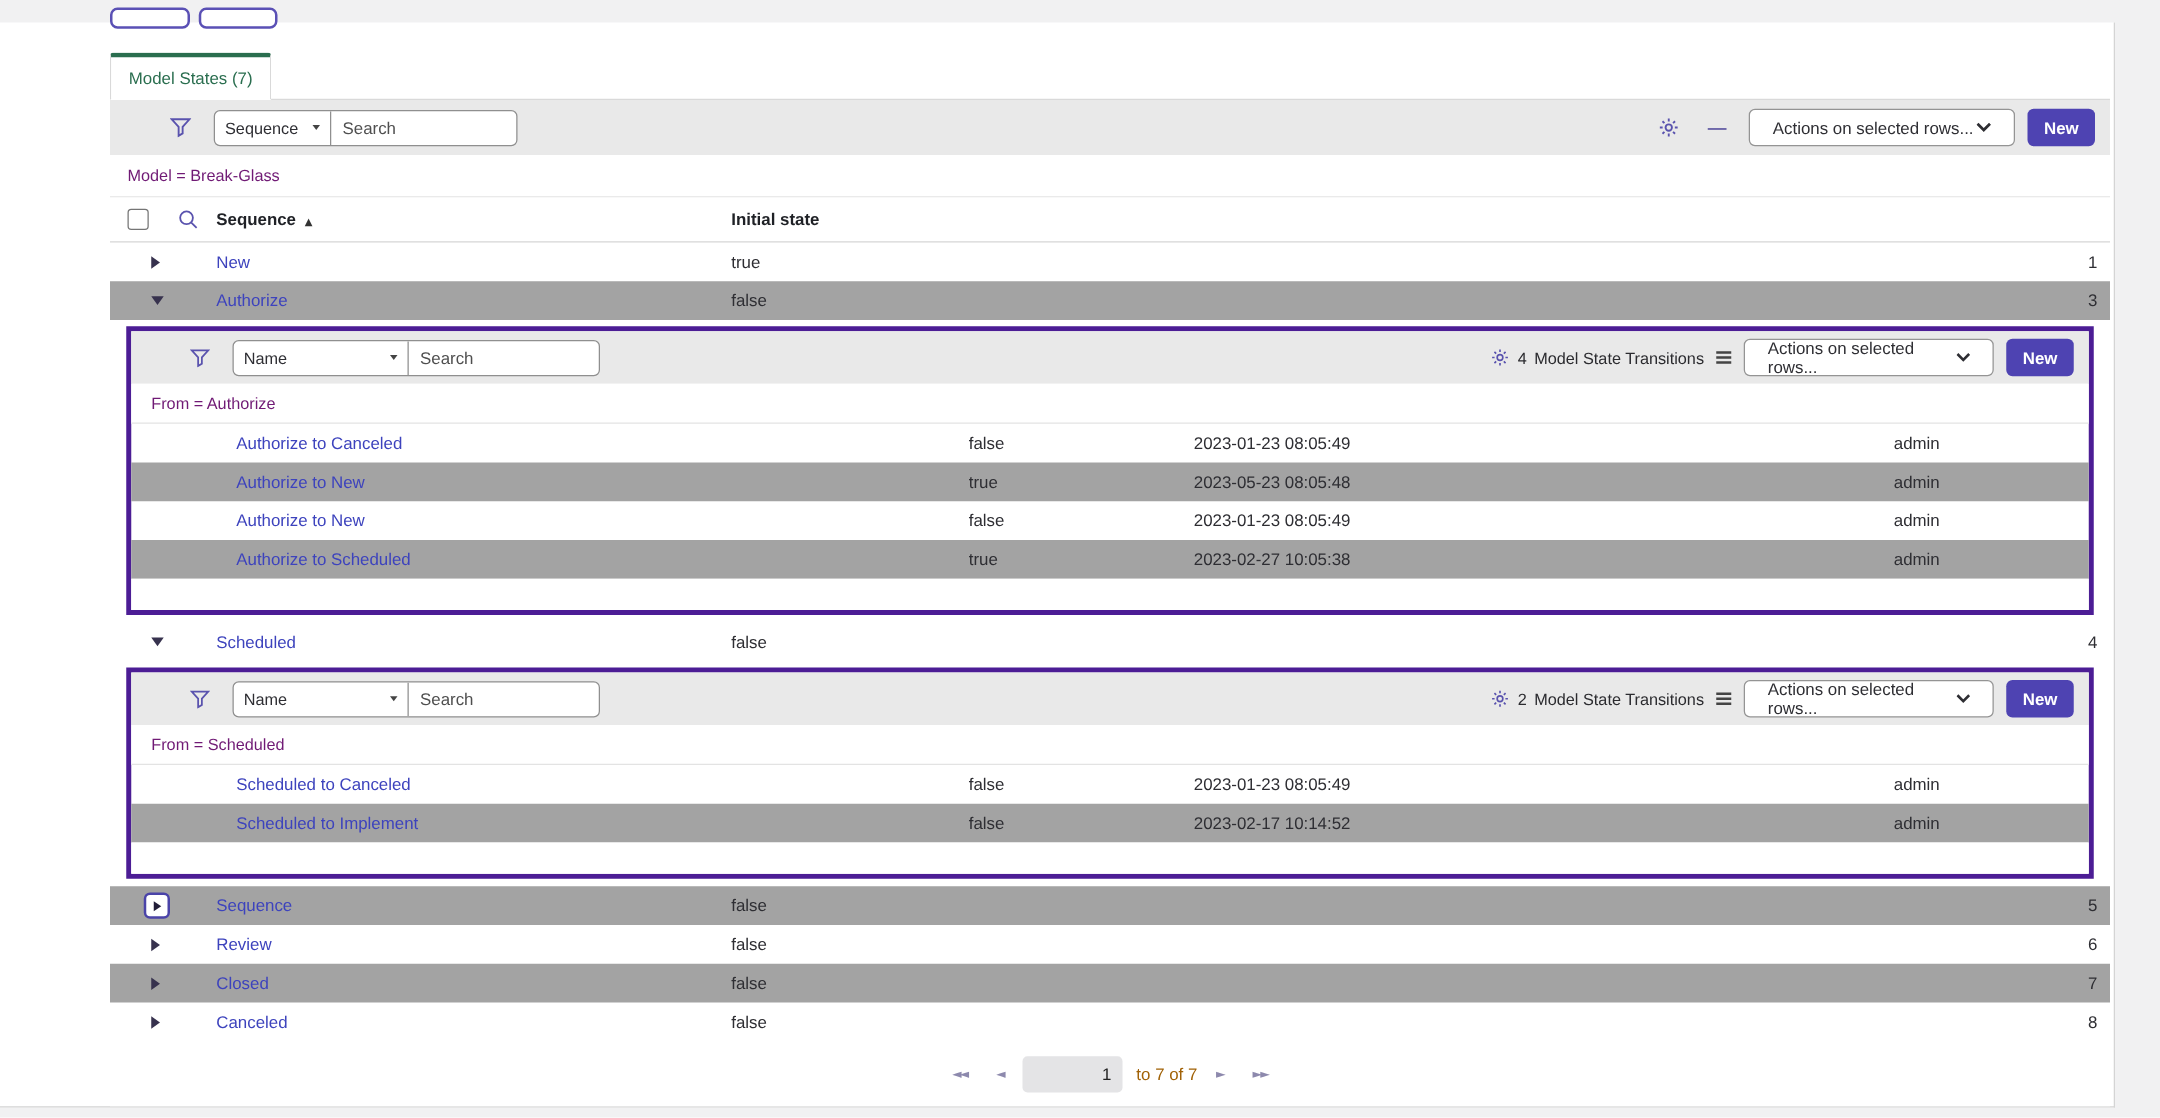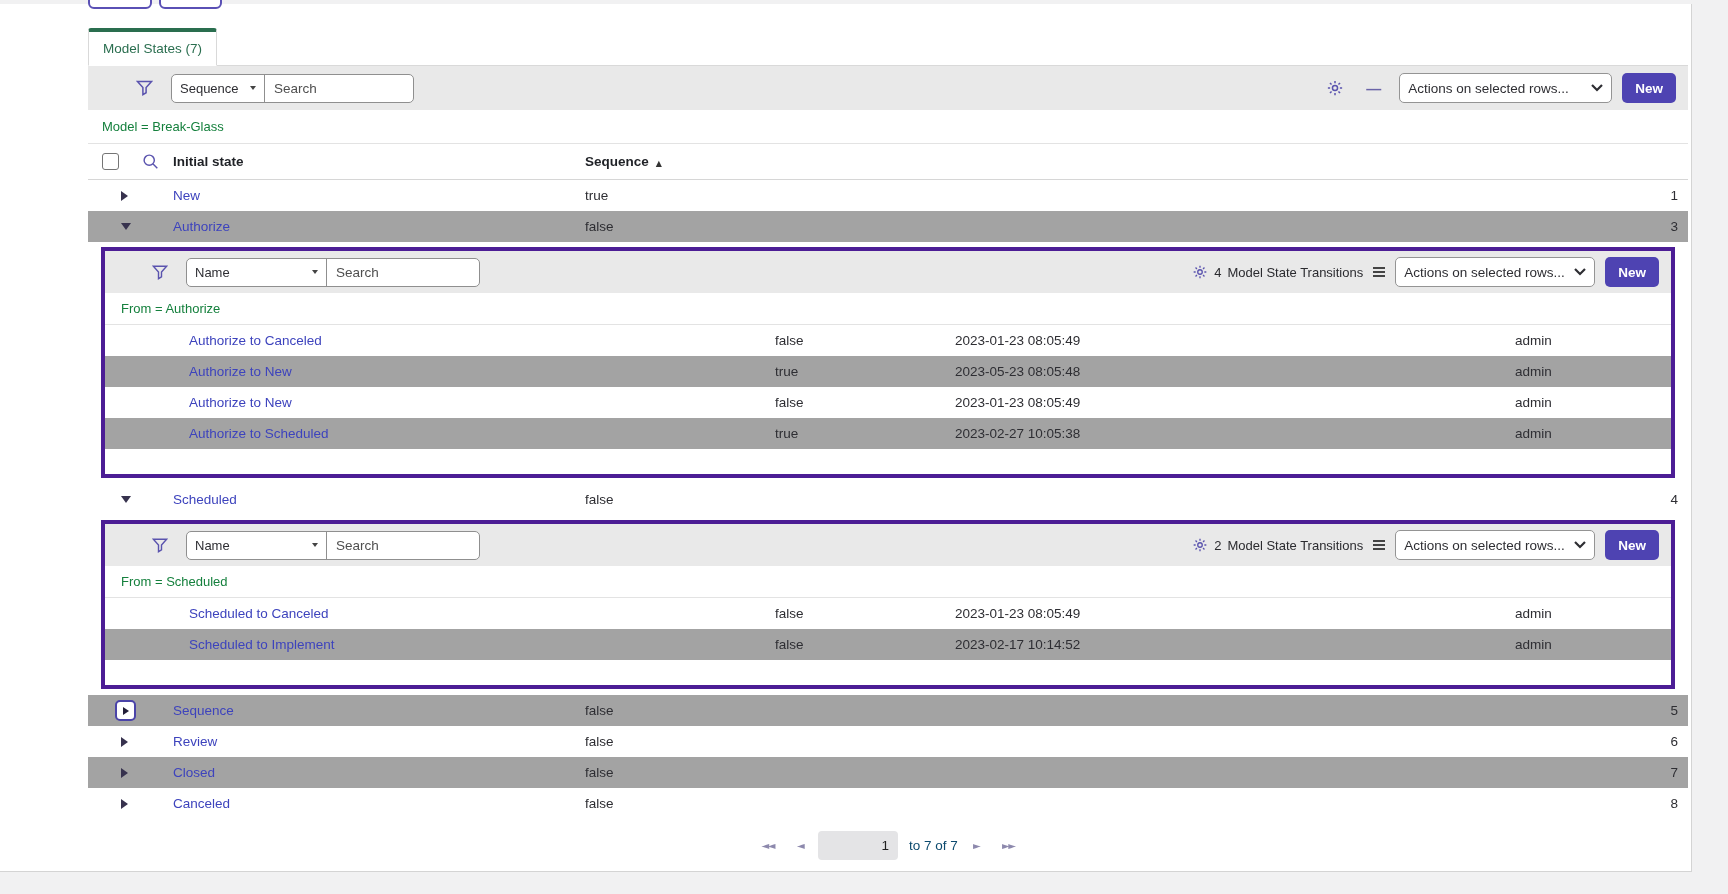--- a/index.html
+++ b/index.html
@@ -1,19 +1,19 @@
 <!DOCTYPE html>
 <html><head>
 <meta charset="utf-8">
 <style>
   * { margin:0; padding:0; box-sizing:border-box; }
   html,body { width:1728px; height:894px; font-family:"Liberation Sans", sans-serif; }
   body { background:#f1f1f2; position:relative; overflow:hidden; color:#2e2e33; }
 
-  .content-surface { position:absolute; top:4px; left:0; width:1692px; height:868px;
+  .content-surface { position:absolute; top:18px; left:0; width:1692px; height:868px;
     background:#ffffff; border-right:1px solid #d4d4d4; border-bottom:1px solid #d4d4d4; }
 
   
   .cut-btn { position:absolute; height:17px; border:2px solid #5a50b5; border-radius:6px; background:#fff; top:-12px; }
   .cut-btn.b1 { left:88px; width:64px; }
   .cut-btn.b2 { left:159px; width:63px; }
 
   .widget { position:absolute; left:88px; top:24px; width:1600px; }
 
   
@@ -33,27 +33,27 @@
   .minus { color:#6a64a8; font-weight:bold; font-size:15px; line-height:1; }
 
   .searchcombo { display:flex; align-items:stretch; background:#fff; border:1px solid #8f8f8f; border-radius:5px; height:29px; overflow:hidden; }
   .combo-select { display:flex; align-items:center; justify-content:space-between; padding:0 8px; border-right:1px solid #8f8f8f; font-size:13px; }
   .combo-input { border:0; outline:none; padding:0 9px; font-size:13.5px; font-family:"Liberation Sans",sans-serif; color:#7f1d1d; background:transparent; }
   .combo-input::placeholder { color:#4f4f4f; opacity:1; }
 
   .tri-down-sm { width:0; height:0; border-top:4px solid #444; border-left:3.5px solid transparent; border-right:3.5px solid transparent; margin-left:8px; }
 
   .select-lg { display:flex; align-items:center; justify-content:space-between; background:#fff; border:1px solid #949494;
-    border-radius:5px; height:30px; padding:0 8px; font-size:13.5px; color:#2e2e33; }
+    border-radius:5px; height:30px; padding:0 18px; font-size:13.5px; color:#2e2e33; }
 
   .btn-primary { background:#4e43b2; color:#fff; font-weight:bold; font-size:13.5px; border:none; border-radius:5px;
     height:30px; padding:0 13px; display:flex; align-items:center; }
 
   
-  .crumb-row { height:34px; display:flex; align-items:center; padding-left:14px; font-size:13px; color:#15803d; border-bottom:1px solid #e3e3e3; background:#fff; }
+  .crumb-row { height:34px; display:flex; align-items:center; padding-left:14px; font-size:13px; color:#701a75; border-bottom:1px solid #e3e3e3; background:#fff; }
   .crumb-row.nested { height:32px; padding-left:16px; }
 
   
   .grid-main { display:grid; grid-template-columns:85px 412px 542px 1fr; align-items:center; }
   .grid-nested { display:grid; grid-template-columns:84px 586px 180px 560px 1fr; align-items:center; }
 
   .header-row { height:36px; border-bottom:1px solid #d6d6d6; font-weight:bold; font-size:13.5px; color:#1f2126; background:#fff; }
   .header-controls { display:flex; align-items:center; padding-left:14px; }
   .checkbox { width:17px; height:17px; border:1.5px solid #757575; border-radius:3px; background:#fff; }
   .hdr-search { margin-left:23px; display:flex; }
@@ -75,21 +75,21 @@
   .nested-footer { height:25px; background:#fff; }
   .count-group { display:flex; align-items:center; gap:6px; font-size:13px; color:#2b2b2f; }
   .list-icon { display:flex; flex-direction:column; gap:2.5px; width:12px; margin:0 4px; }
   .list-icon i { display:block; height:1.5px; background:#444; }
 
   
   .pagination { height:52px; display:flex; align-items:center; justify-content:center; gap:15px; background:#fff; font-size:13.5px; }
   .pg-icon { font-family:"DejaVu Sans",sans-serif; font-size:10px; color:#8d89ad; letter-spacing:-1.5px; cursor:pointer; }
   .pg-input { width:80px; height:29px; background:#e4e4e6; border:none; border-radius:4px; text-align:right; padding-right:9px;
     font-size:13.5px; color:#222; font-family:"Liberation Sans",sans-serif; outline:none; }
-  .pg-range { color:#0c4a6e; }
+  .pg-range { color:#a16207; }
 
   .mla { margin-left:auto; }
   svg { display:block; }
 </style>
 </head>
 <body>
 
 <div class="content-surface">
 
   <div class="cut-btn b1"></div>
@@ -145,24 +145,24 @@
     <div class="header-row grid-main">
       <div class="header-controls">
         <span class="checkbox"></span>
         <span class="hdr-search">
           <svg width="17" height="17" viewBox="0 0 20 20" fill="none" stroke="#5a53ae" stroke-width="1.7">
               <circle cx="8.5" cy="8.5" r="6"></circle>
               <line x1="13" y1="13" x2="18" y2="18"></line>
             </svg>
         </span>
       </div>
-      <div><span>Initial state</span></div>
       <div>
         <span>Sequence</span><span class="sort-arrow">▲</span>
       </div>
+      <div><span>Initial state</span></div>
     </div>
 
     <div class="row grid-main">
       <div class="cell-controls">
           <span class="arrow-right"></span>
         </div>
       <a class="link">New</a>
       <div>true</div>
       <div class="seq-cell">1</div>
     </div>

